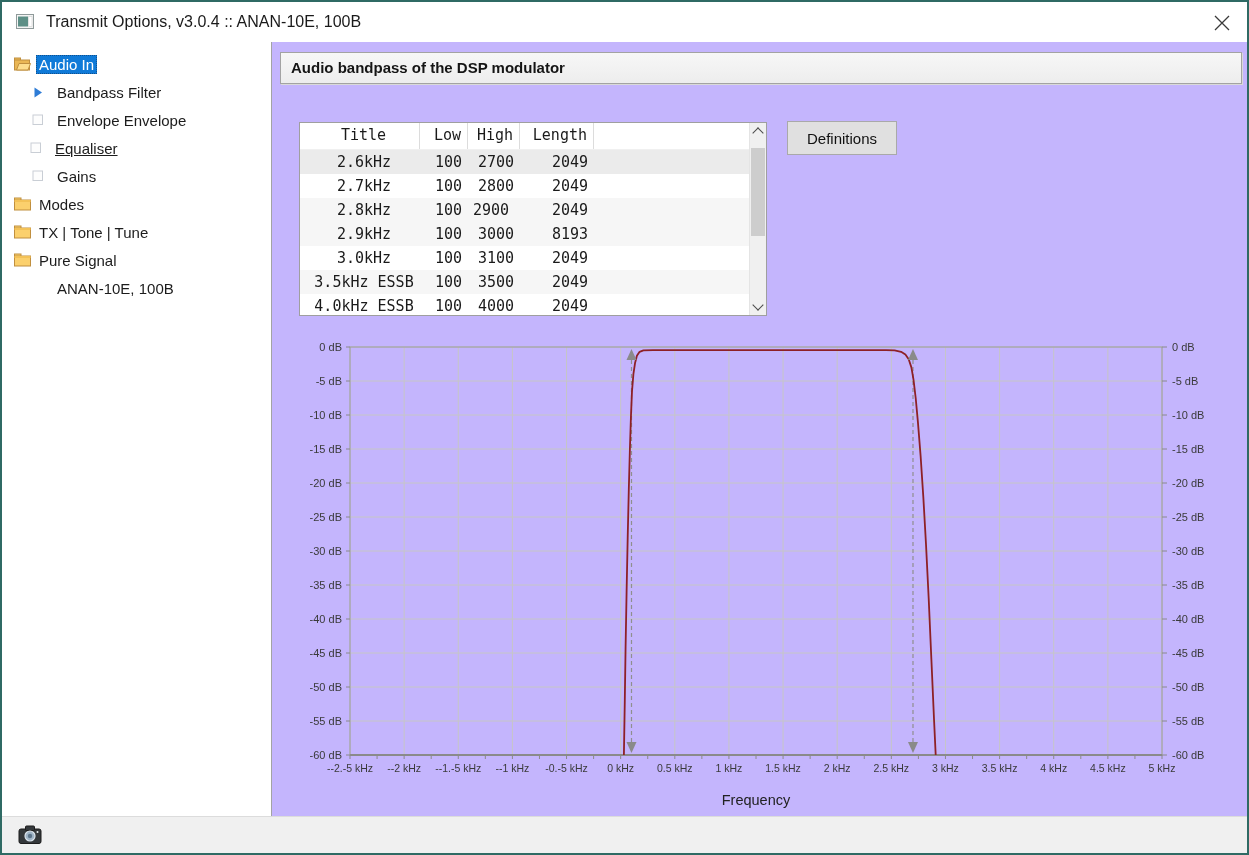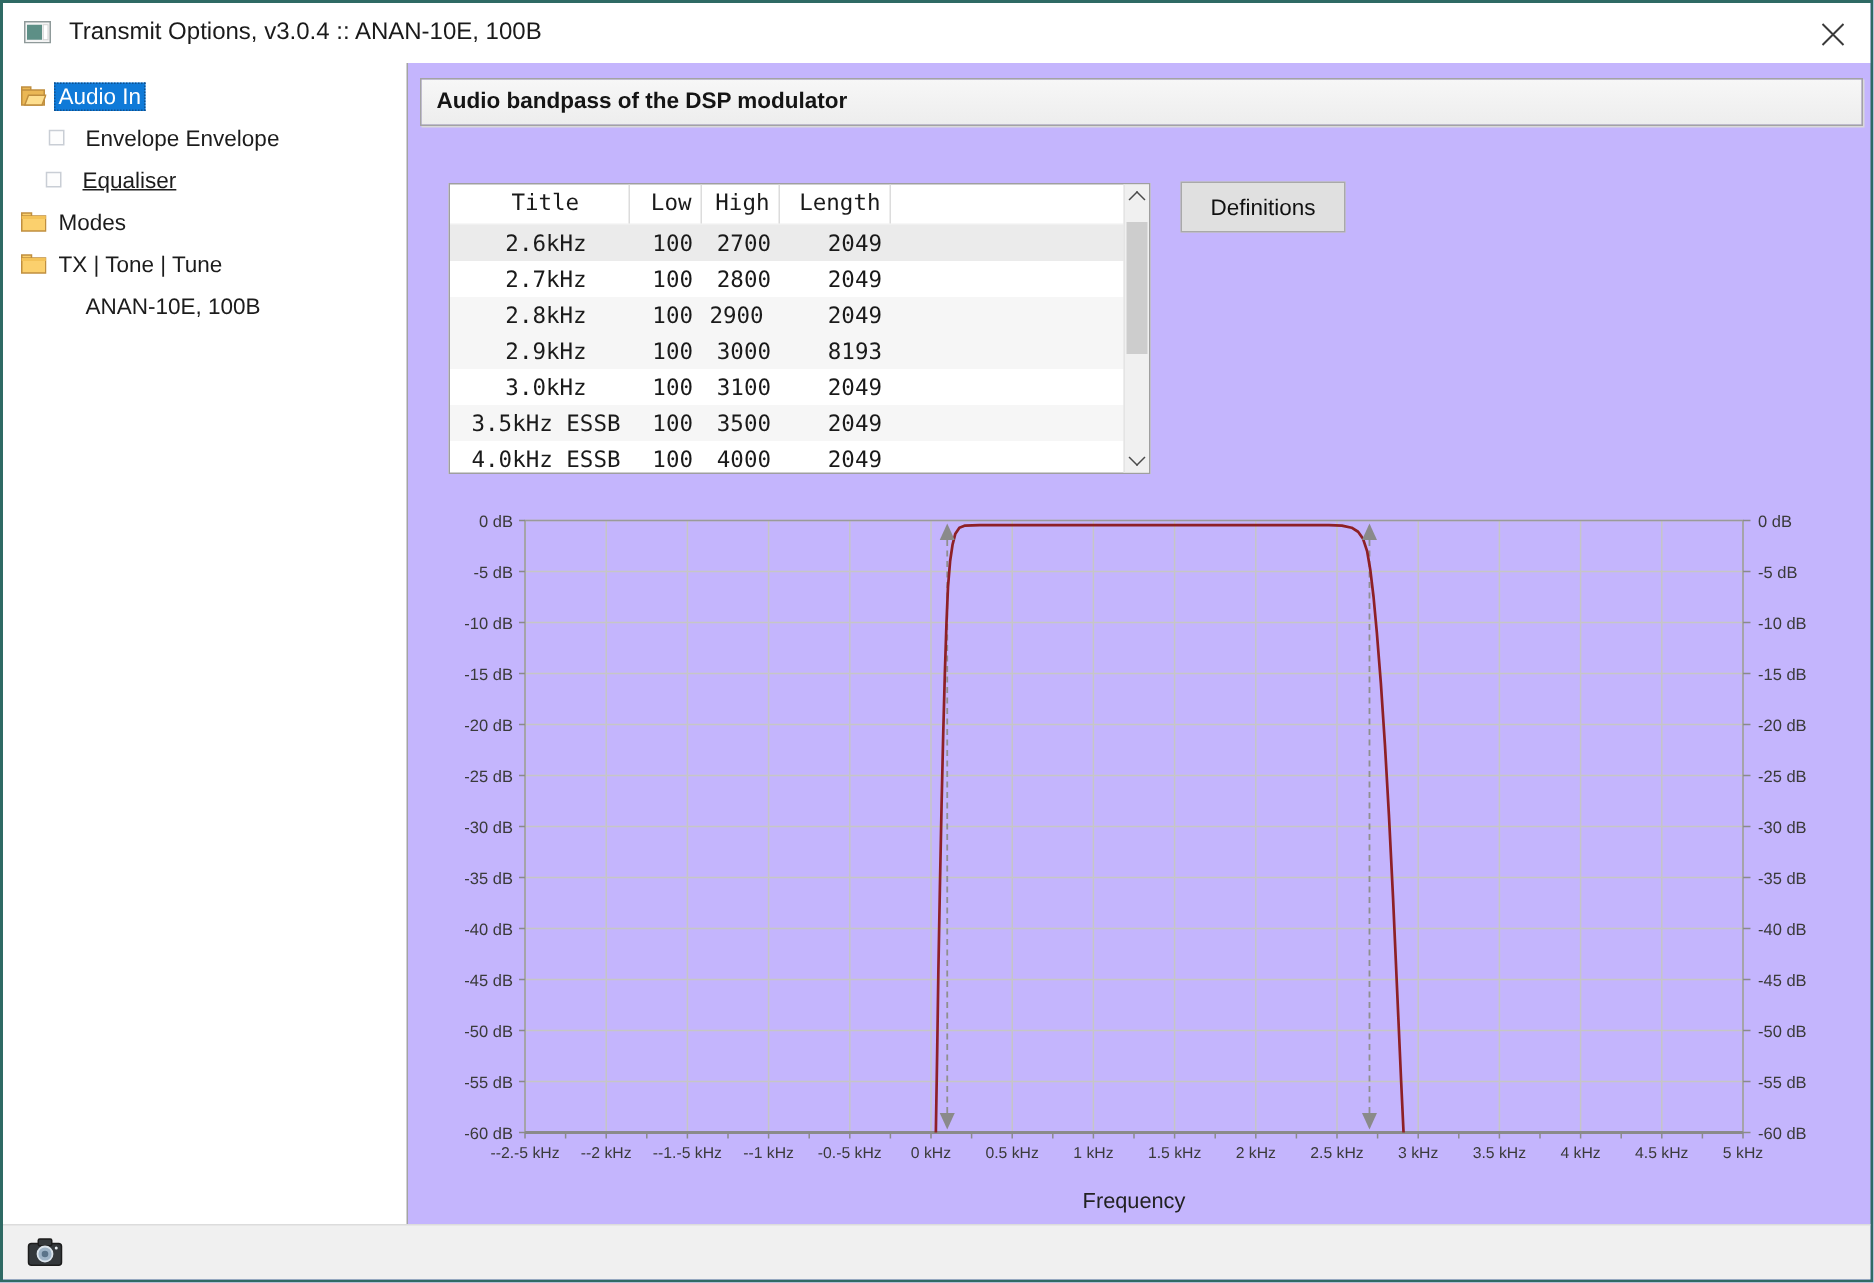--- a/index.html
+++ b/index.html
@@ -80,53 +80,79 @@
           <svg width="17" height="14" viewBox="0 0 17 14">
             <rect x="0.5" y="1" width="6" height="3" fill="#eab755" stroke="#c08f3f"></rect>
             <rect x="0.5" y="3" width="15" height="10" fill="#eab755" stroke="#c08f3f"></rect>
             <path d="M2.5 13 L5 6.5 L16.5 6.5 L14 13 Z" fill="#fdde8e" stroke="#c08f3f"></path>
           </svg>
         </span>
         <span class="tree-label sel">Audio In</span>
       </div>
       <div class="tree-item" style="padding-left: 30px;">
         <span class="tree-icon">
+          <svg width="12" height="13" viewBox="0 0 12 13">
+            <path d="M2.5 1.5 L10 6.5 L2.5 11.5 Z" fill="#2e7cd6"></path>
+          </svg>
+        </span>
+        <span class="tree-label">Bandpass Filter</span>
+      </div>
+      <div class="tree-item" style="padding-left: 30px;">
+        <span class="tree-icon">
           <svg width="12" height="12" viewBox="0 0 12 12">
             <rect x="1" y="1" width="9.5" height="9.5" fill="#fdfdfd" stroke="#c9ced5"></rect>
           </svg>
         </span>
         <span class="tree-label">Envelope Envelope</span>
       </div>
       <div class="tree-item" style="padding-left: 28px; text-decoration: underline;">
         <span class="tree-icon">
           <svg width="12" height="12" viewBox="0 0 12 12">
             <rect x="1" y="1" width="9.5" height="9.5" fill="#fdfdfd" stroke="#c9ced5"></rect>
           </svg>
         </span>
         <span class="tree-label">Equaliser</span>
+      </div>
+      <div class="tree-item" style="padding-left: 30px;">
+        <span class="tree-icon">
+          <svg width="12" height="12" viewBox="0 0 12 12">
+            <rect x="1" y="1" width="9.5" height="9.5" fill="#fdfdfd" stroke="#c9ced5"></rect>
+          </svg>
+        </span>
+        <span class="tree-label">Gains</span>
       </div>
       <div class="tree-item" style="padding-left: 12px;">
         <span class="tree-icon">
           <svg width="17" height="14" viewBox="0 0 17 14">
             <rect x="0.5" y="1" width="6.5" height="3" fill="#fbd06d" stroke="#c08f3f"></rect>
             <rect x="0.5" y="3" width="16" height="10" fill="#fbd06d" stroke="#c08f3f"></rect>
             <rect x="0.5" y="3" width="16" height="2" fill="#f3c258" stroke="none"></rect>
           </svg>
         </span>
         <span class="tree-label">Modes</span>
       </div>
       <div class="tree-item" style="padding-left: 12px;">
         <span class="tree-icon">
           <svg width="17" height="14" viewBox="0 0 17 14">
             <rect x="0.5" y="1" width="6.5" height="3" fill="#fbd06d" stroke="#c08f3f"></rect>
             <rect x="0.5" y="3" width="16" height="10" fill="#fbd06d" stroke="#c08f3f"></rect>
             <rect x="0.5" y="3" width="16" height="2" fill="#f3c258" stroke="none"></rect>
           </svg>
         </span>
         <span class="tree-label">TX | Tone | Tune</span>
+      </div>
+      <div class="tree-item" style="padding-left: 12px;">
+        <span class="tree-icon">
+          <svg width="17" height="14" viewBox="0 0 17 14">
+            <rect x="0.5" y="1" width="6.5" height="3" fill="#fbd06d" stroke="#c08f3f"></rect>
+            <rect x="0.5" y="3" width="16" height="10" fill="#fbd06d" stroke="#c08f3f"></rect>
+            <rect x="0.5" y="3" width="16" height="2" fill="#f3c258" stroke="none"></rect>
+          </svg>
+        </span>
+        <span class="tree-label">Pure Signal</span>
       </div>
       <div class="tree-item" style="padding-left: 30px;">
         <span class="tree-icon"></span>
         <span class="tree-label">ANAN-10E, 100B</span>
       </div>
     </div>
 
   <div class="panel-header">
     <span>Audio bandpass of the DSP modulator</span>
   </div>

